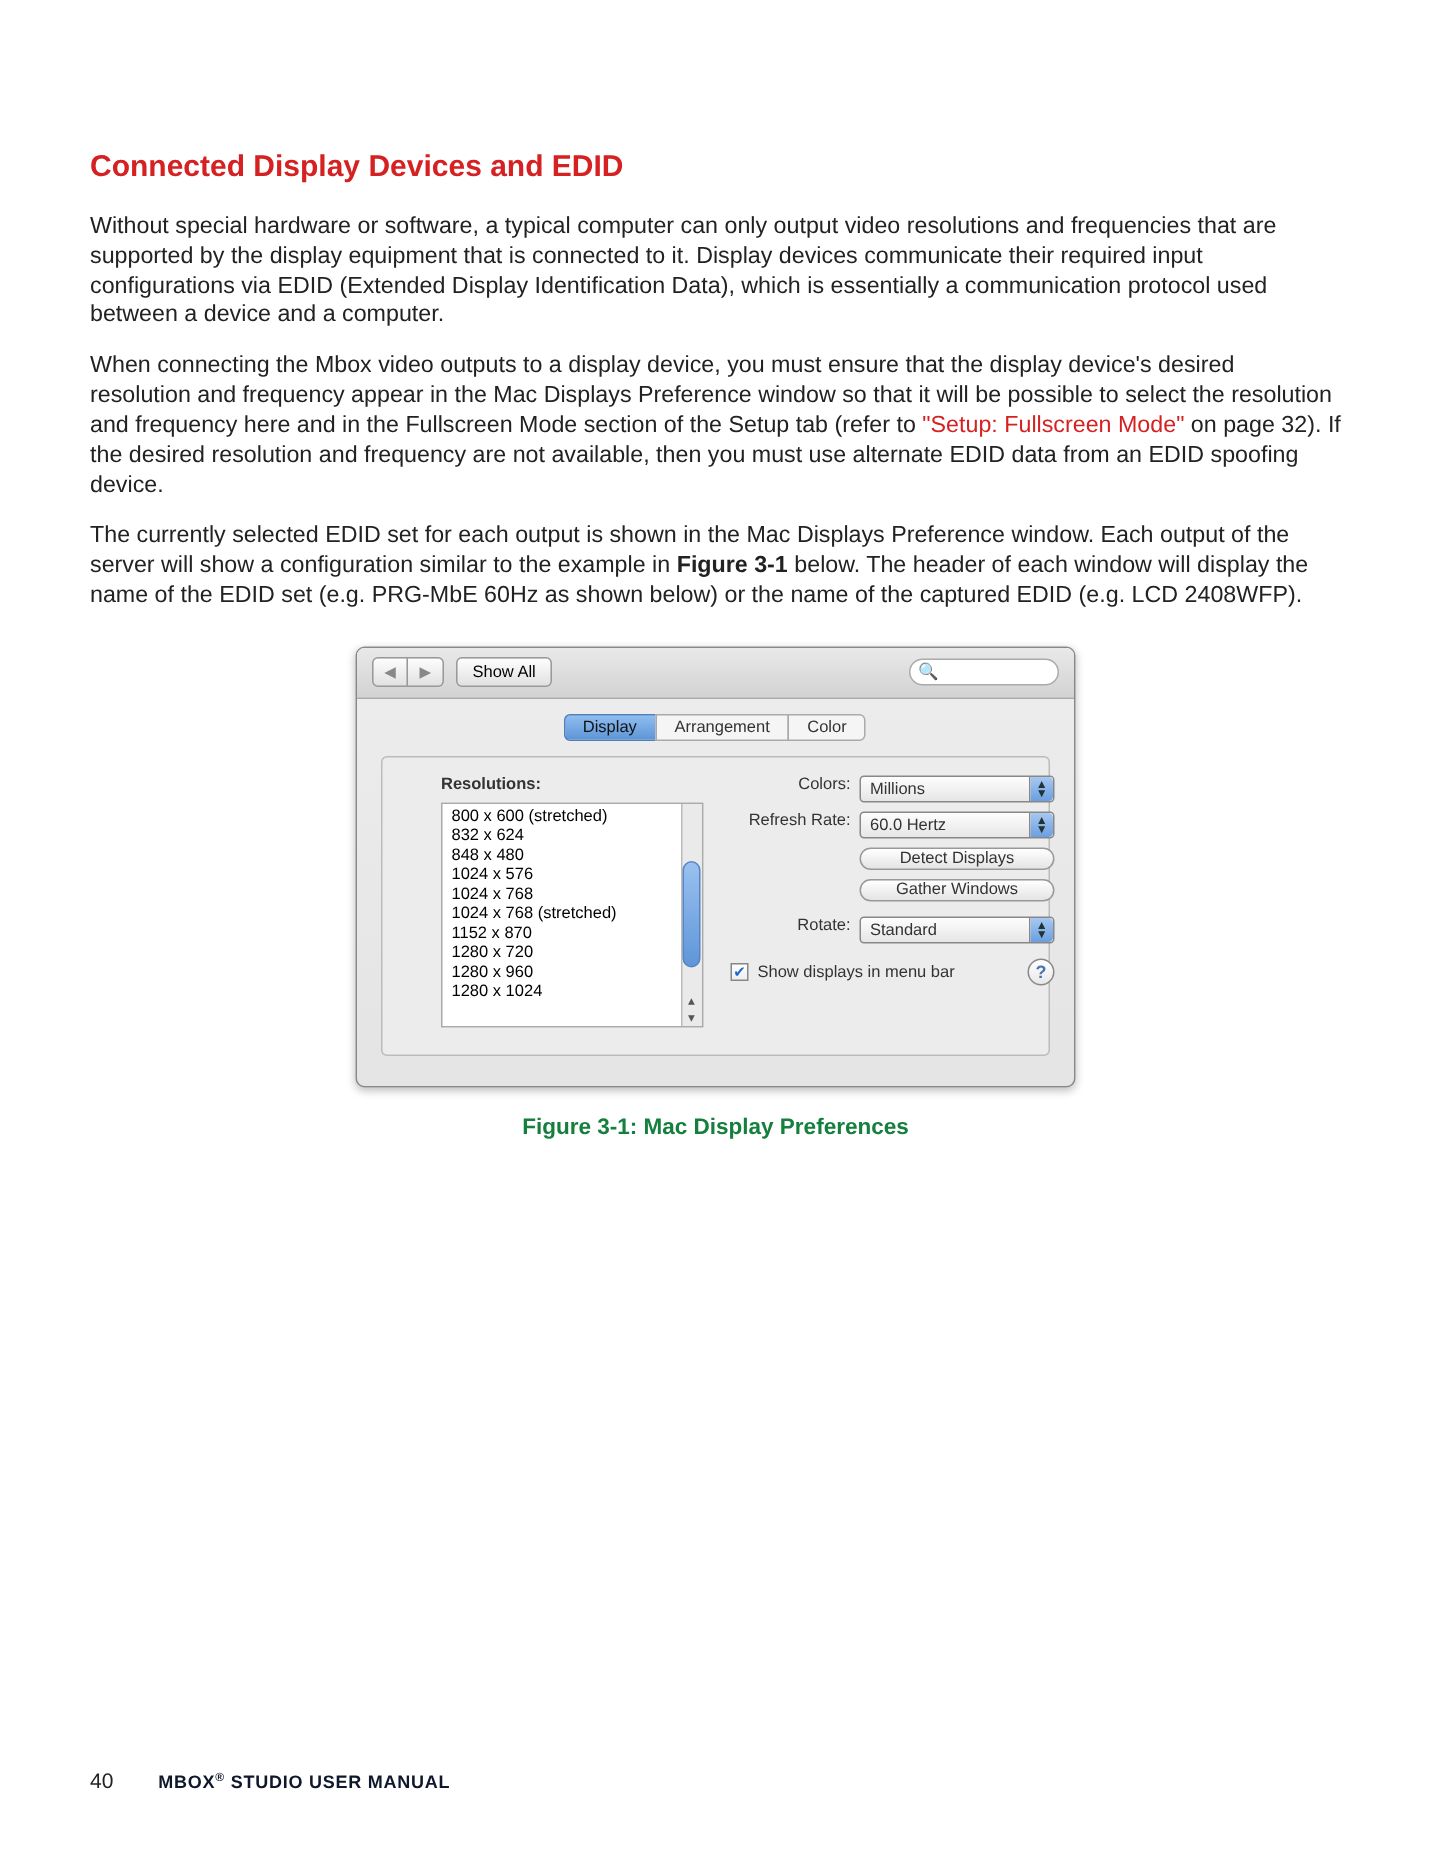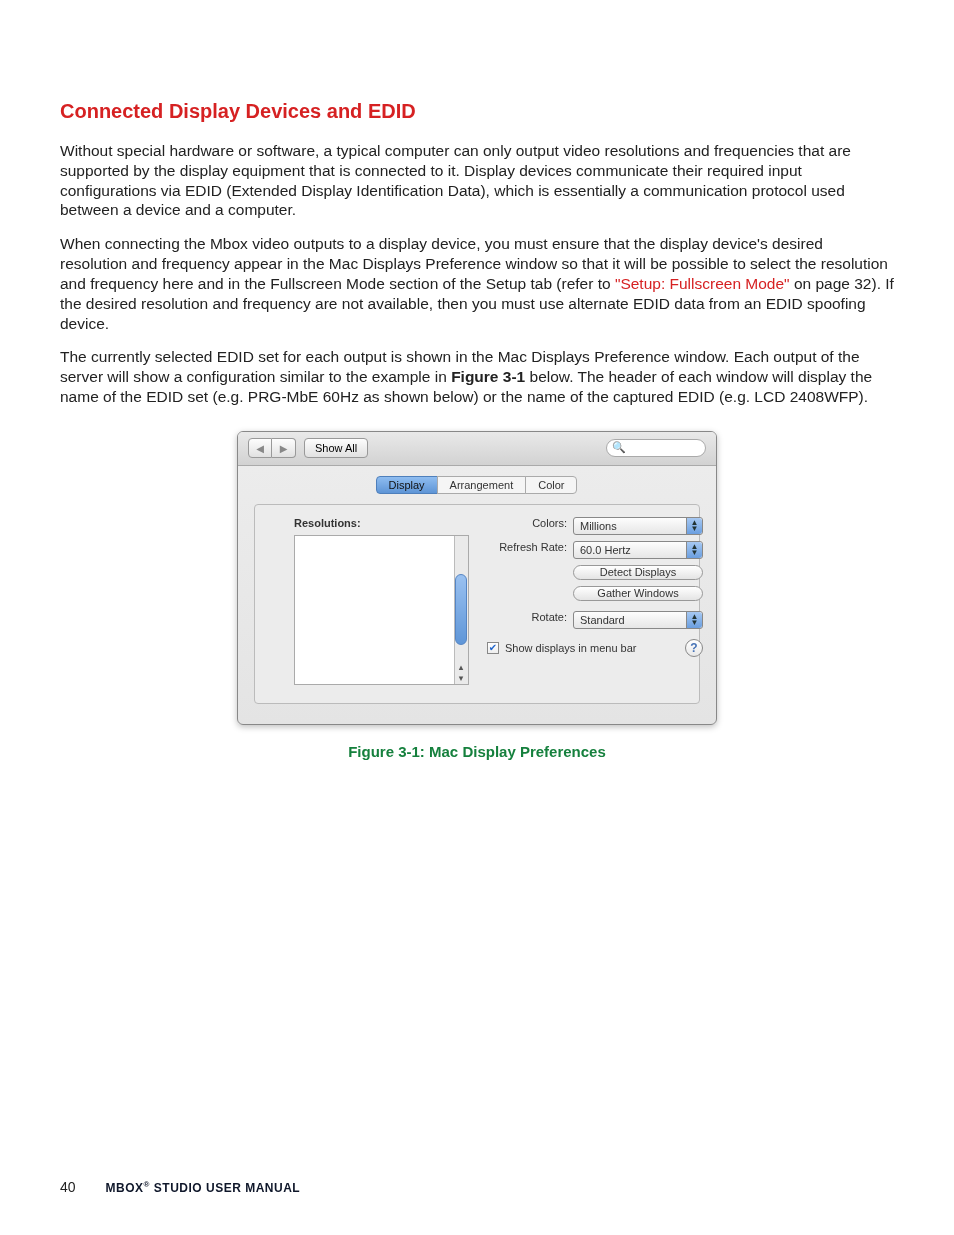--- a/index.html
+++ b/index.html
@@ -249,20 +249,32 @@
 
     <div class="tabbar">
       <span class="tab active">Display</span><span class="tab">Arrangement</span><span class="tab">Color</span>
     </div>
 
     <div class="pane">
       <div class="pane-row">
         <div class="res-col">
           <div class="res-label">Resolutions:</div>
           <div class="res-list">
+            <ul>
+              <li>800 x 600 (stretched)</li>
+              <li>832 x 624</li>
+              <li>848 x 480</li>
+              <li>1024 x 576</li>
+              <li>1024 x 768</li>
+              <li>1024 x 768 (stretched)</li>
+              <li>1152 x 870</li>
+              <li>1280 x 720</li>
+              <li>1280 x 960</li>
+              <li>1280 x 1024</li>
+            </ul>
             <div class="scroll">
               <div class="thumb"></div>
               <div class="arrow up">▴</div>
               <div class="arrow dn">▾</div>
             </div>
           </div>
         </div>
 
         <div class="right-col">
           <div class="ctrl-row">

